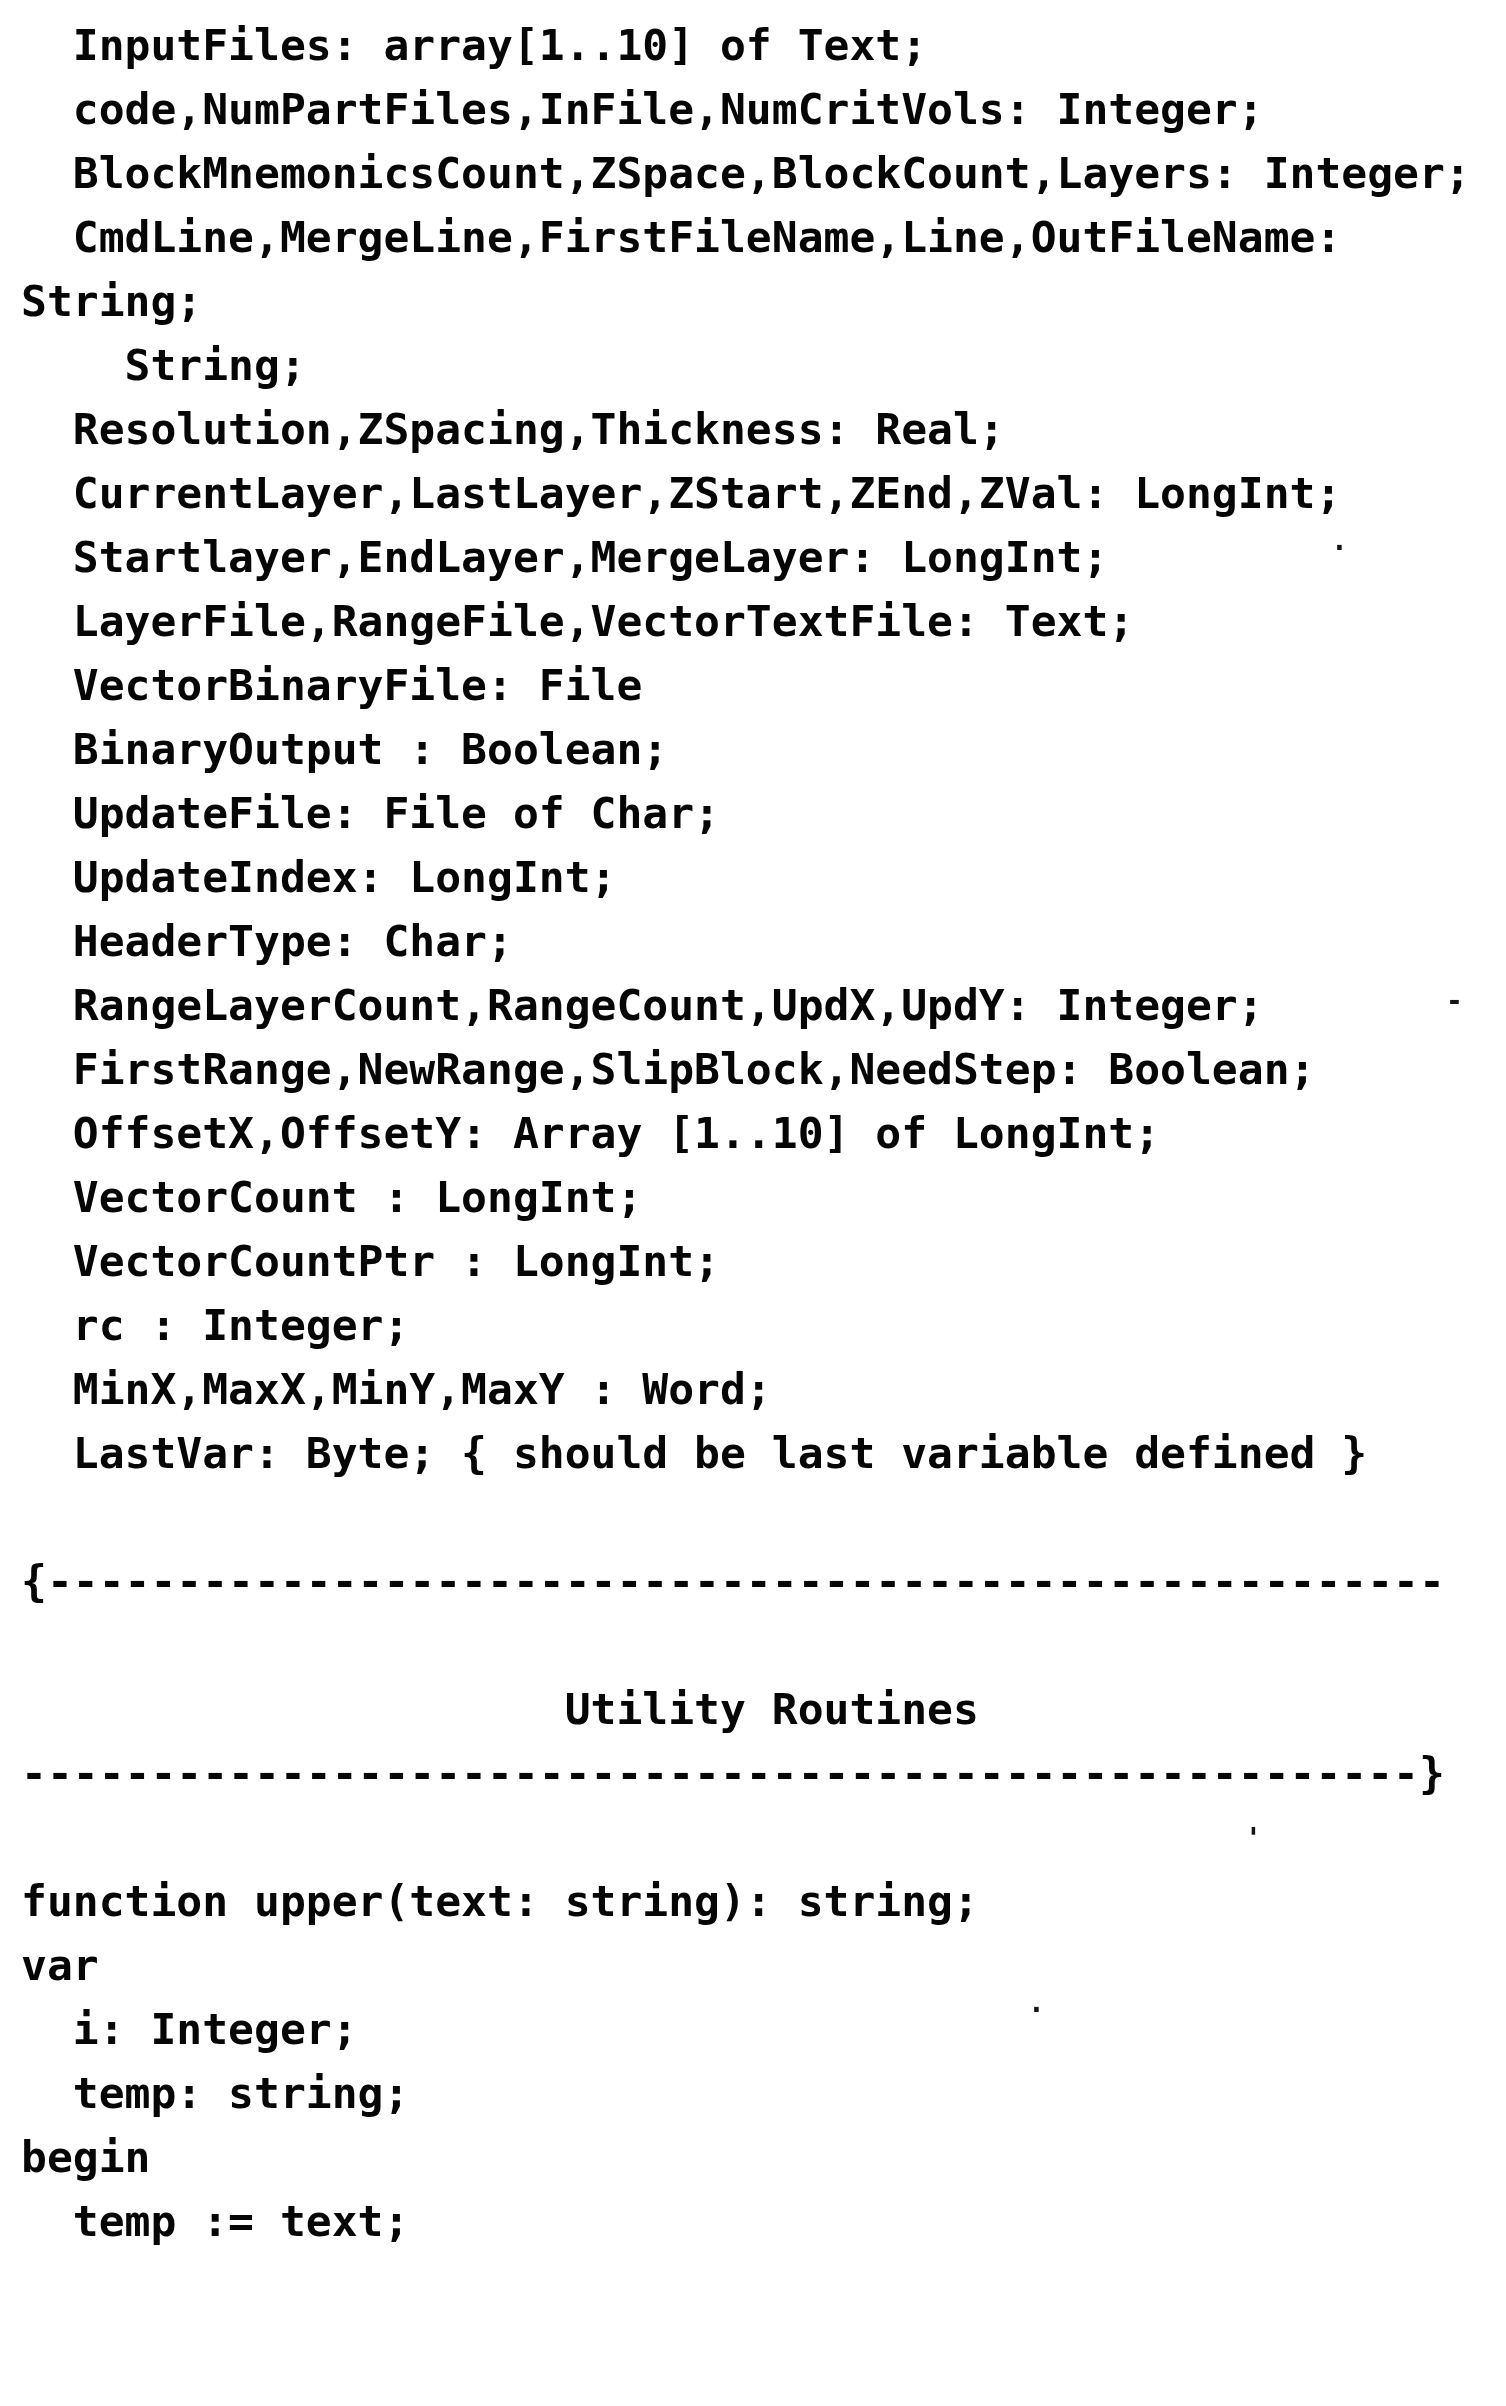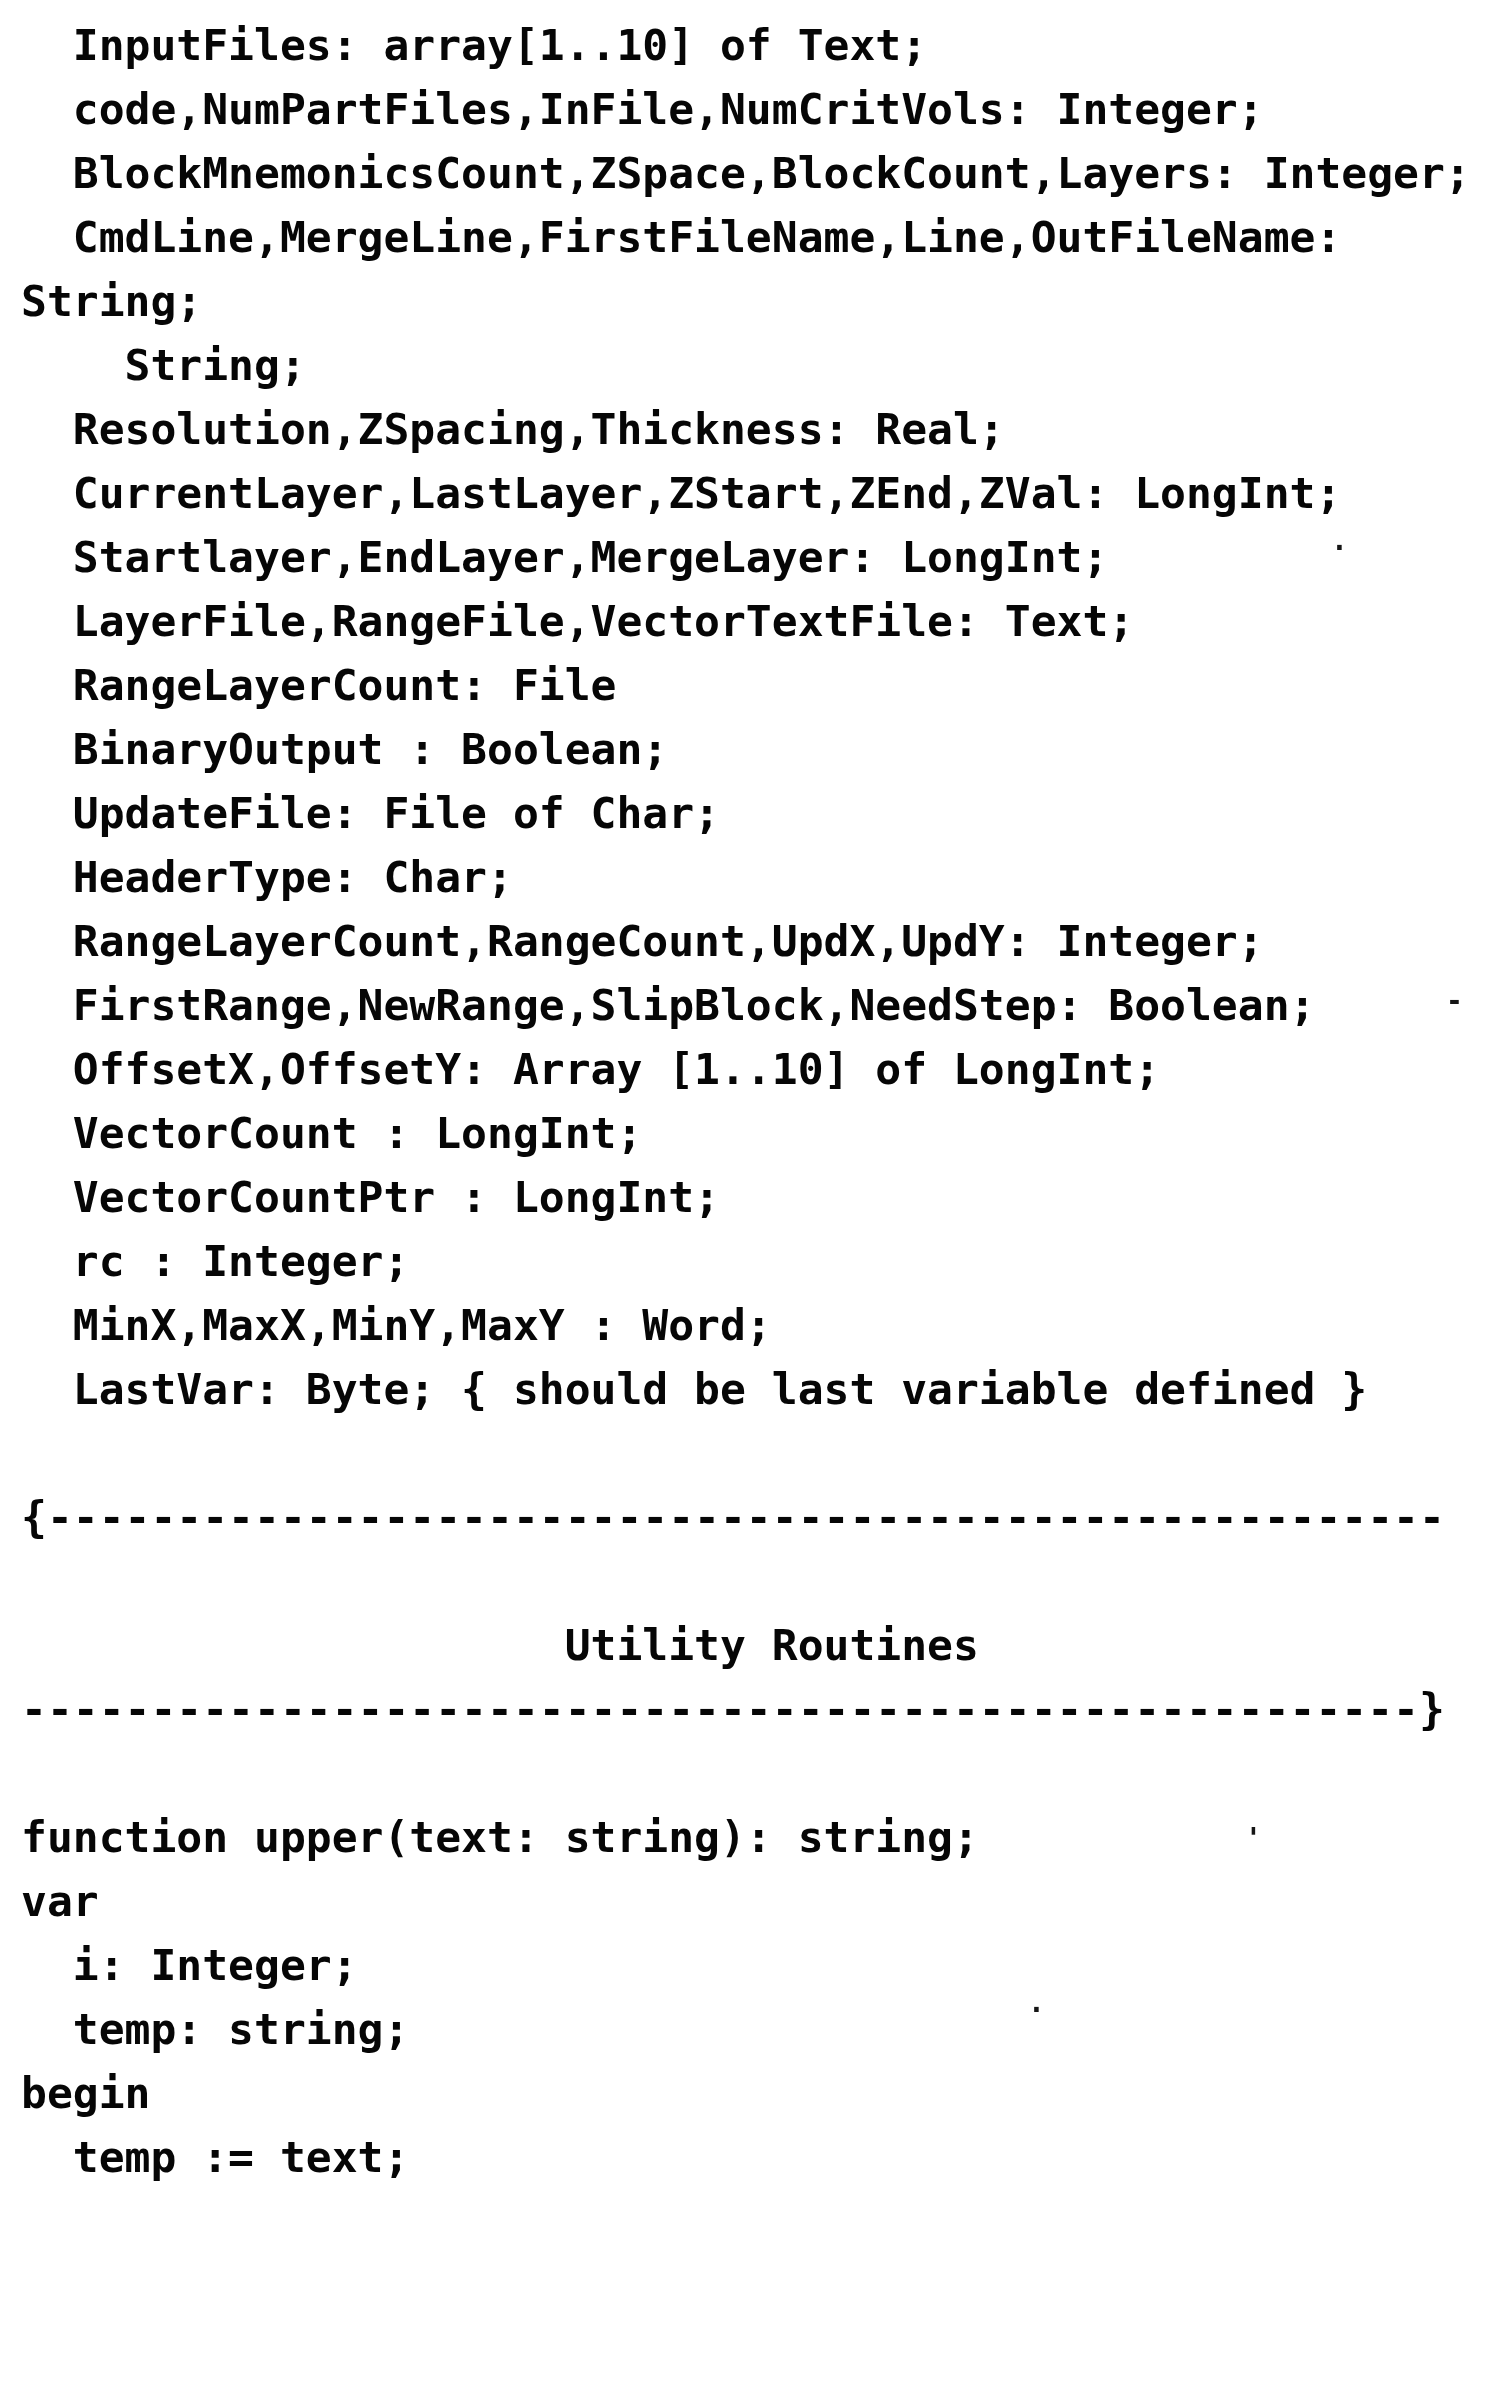--- a/index.html
+++ b/index.html
@@ -53,23 +53,24 @@
       <div class="line">  InputFiles: array[1..10] of Text;</div>
       <div class="line">  code,NumPartFiles,InFile,NumCritVols: Integer;</div>
       <div class="line">  BlockMnemonicsCount,ZSpace,BlockCount,Layers: Integer;</div>
       <div class="line">  CmdLine,MergeLine,FirstFileName,Line,OutFileName:</div>
       <div class="line">String;</div>
       <div class="line">    String;</div>
       <div class="line">  Resolution,ZSpacing,Thickness: Real;</div>
       <div class="line">  CurrentLayer,LastLayer,ZStart,ZEnd,ZVal: LongInt;</div>
       <div class="line">  Startlayer,EndLayer,MergeLayer: LongInt;</div>
       <div class="line">  LayerFile,RangeFile,VectorTextFile: Text;</div>
-      <div class="line">  RangeLayerCount: File</div>
+      <div class="line">  VectorBinaryFile: File</div>
       <div class="line">  BinaryOutput : Boolean;</div>
       <div class="line">  UpdateFile: File of Char;</div>
+      <div class="line">  UpdateIndex: LongInt;</div>
       <div class="line">  HeaderType: Char;</div>
       <div class="line">  RangeLayerCount,RangeCount,UpdX,UpdY: Integer;</div>
       <div class="line">  FirstRange,NewRange,SlipBlock,NeedStep: Boolean;</div>
       <div class="line">  OffsetX,OffsetY: Array [1..10] of LongInt;</div>
       <div class="line">  VectorCount : LongInt;</div>
       <div class="line">  VectorCountPtr : LongInt;</div>
       <div class="line">  rc : Integer;</div>
       <div class="line">  MinX,MaxX,MinY,MaxY : Word;</div>
       <div class="line">  LastVar: Byte; { should be last variable defined }</div>
       <div class="line"></div>

